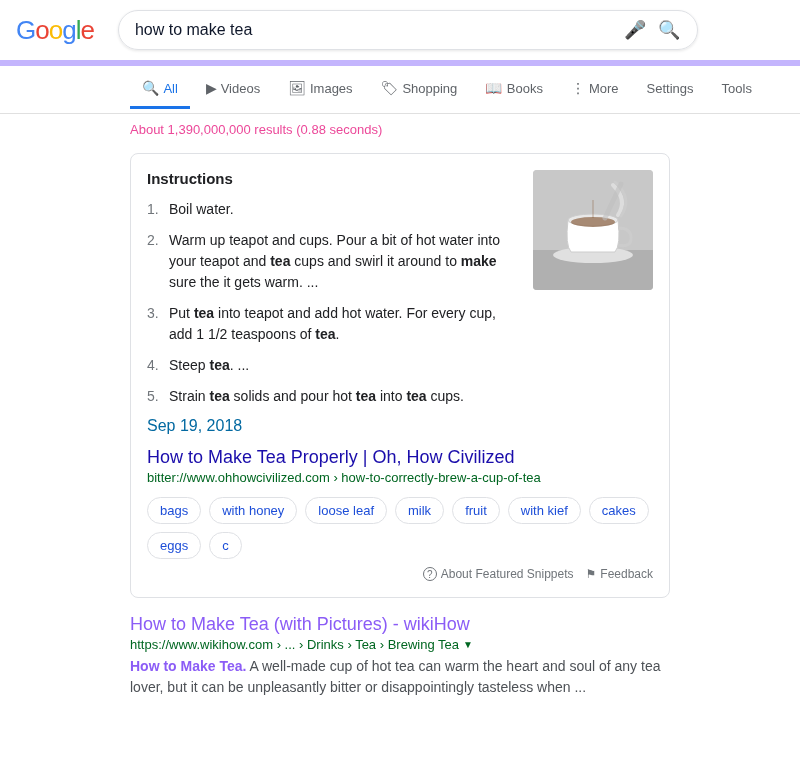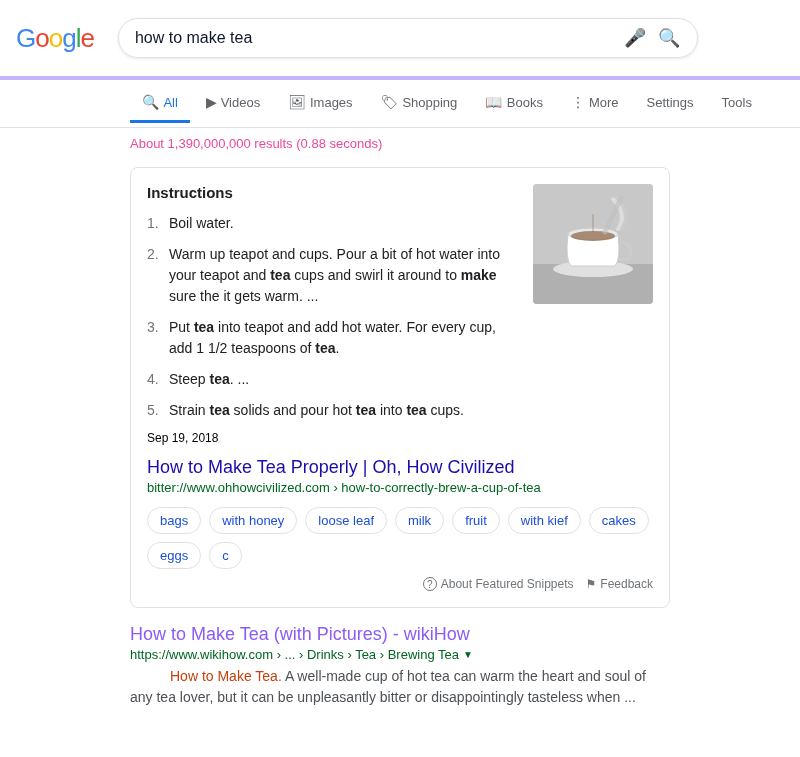--- a/index.html
+++ b/index.html
@@ -1,19 +1,19 @@
 <!DOCTYPE html>
 <html><head>
   <meta charset="utf-8">
   <style>
     * { box-sizing: border-box; margin: 0; padding: 0; }
     body { font-family: Arial, sans-serif; background: #fff; color: #202124; font-size: 14px; }
 
     
-    .header { display: flex; align-items: center; padding: 18px 16px; border-bottom: 4px solid #c4b5fd; gap: 16px; }
+    .header { display: flex; align-items: center; padding: 10px 16px; border-bottom: 6px solid #c4b5fd; gap: 16px; }
     .logo { display: flex; align-items: center; margin-right: 8px; }
     .logo-text { font-size: 26px; font-weight: 400; letter-spacing: -1px; }
     .logo-g { color: #4285F4; }
     .logo-o1 { color: #EA4335; }
     .logo-o2 { color: #FBBC05; }
     .logo-g2 { color: #4285F4; }
     .logo-l { color: #34A853; }
     .logo-e { color: #EA4335; }
 
     .search-bar { flex: 1; display: flex; align-items: center; border: 1px solid #dfe1e5; border-radius: 24px; padding: 8px 16px; max-width: 580px; box-shadow: 0 1px 3px rgba(0,0,0,0.1); }
@@ -35,42 +35,42 @@
 
     
     .featured-snippet { margin: 8px 130px; border: 1px solid #dfe1e5; border-radius: 8px; padding: 16px; max-width: 600px; position: relative; }
     .snippet-content { display: flex; gap: 28px; }
     .snippet-text { flex: 1; }
     .snippet-instructions { font-weight: 700; font-size: 15px; margin-bottom: 12px; }
     .snippet-list { padding-left: 0; list-style: none; }
     .snippet-list li { margin-bottom: 10px; display: flex; gap: 6px; font-size: 14px; line-height: 1.5; }
     .step-num { color: #70757a; min-width: 16px; }
     .bold { font-weight: 700; }
-    .snippet-date { color: #000000; font-size: 12px; margin-top: 8px; }
+    .snippet-date { color: #0369a1; font-size: 16px; margin-top: 8px; }
     .snippet-image { width: 120px; height: 120px; background: #d0d0d0; border-radius: 4px; overflow: hidden; flex-shrink: 0; display: flex; align-items: center; justify-content: center; }
 
     
     .source-link { margin-top: 12px; }
     .source-title { color: #1a0dab; font-size: 18px; text-decoration: none; display: block; margin-bottom: 2px; }
     .source-url { color: #006621; font-size: 13px; }
 
     
     .tags { display: flex; gap: 8px; flex-wrap: wrap; margin-top: 12px; }
     .tag { border: 1px solid #dfe1e5; border-radius: 16px; padding: 5px 12px; font-size: 13px; color: #1d4ed8; cursor: pointer; white-space: nowrap; }
 
     
     .snippet-footer { display: flex; justify-content: flex-end; align-items: center; gap: 12px; margin-top: 8px; font-size: 12px; color: #70757a; }
     .snippet-footer-link { display: flex; align-items: center; gap: 4px; cursor: pointer; color: #70757a; }
 
     
     .result { margin: 16px 130px; max-width: 600px; }
     .result-title { color: #8b5cf6; font-size: 18px; text-decoration: none; display: block; margin-bottom: 2px; }
     .result-url { color: #006621; font-size: 13px; margin-bottom: 4px; display: flex; align-items: center; gap: 4px; }
     .result-desc { color: #4d5156; font-size: 14px; line-height: 1.5; }
-    .result-desc .bold { font-weight: 400; color: #c2410c; margin-left: 40px; }
+    .result-desc .bold { font-weight: 700; color: #8b5cf6; }
 
     .chevron-down { font-size: 10px; color: #006621; }
 
     
     .tea-svg-container { width: 120px; height: 120px; }
   </style>
 </head>
 <body>
 
 <div class="header">

